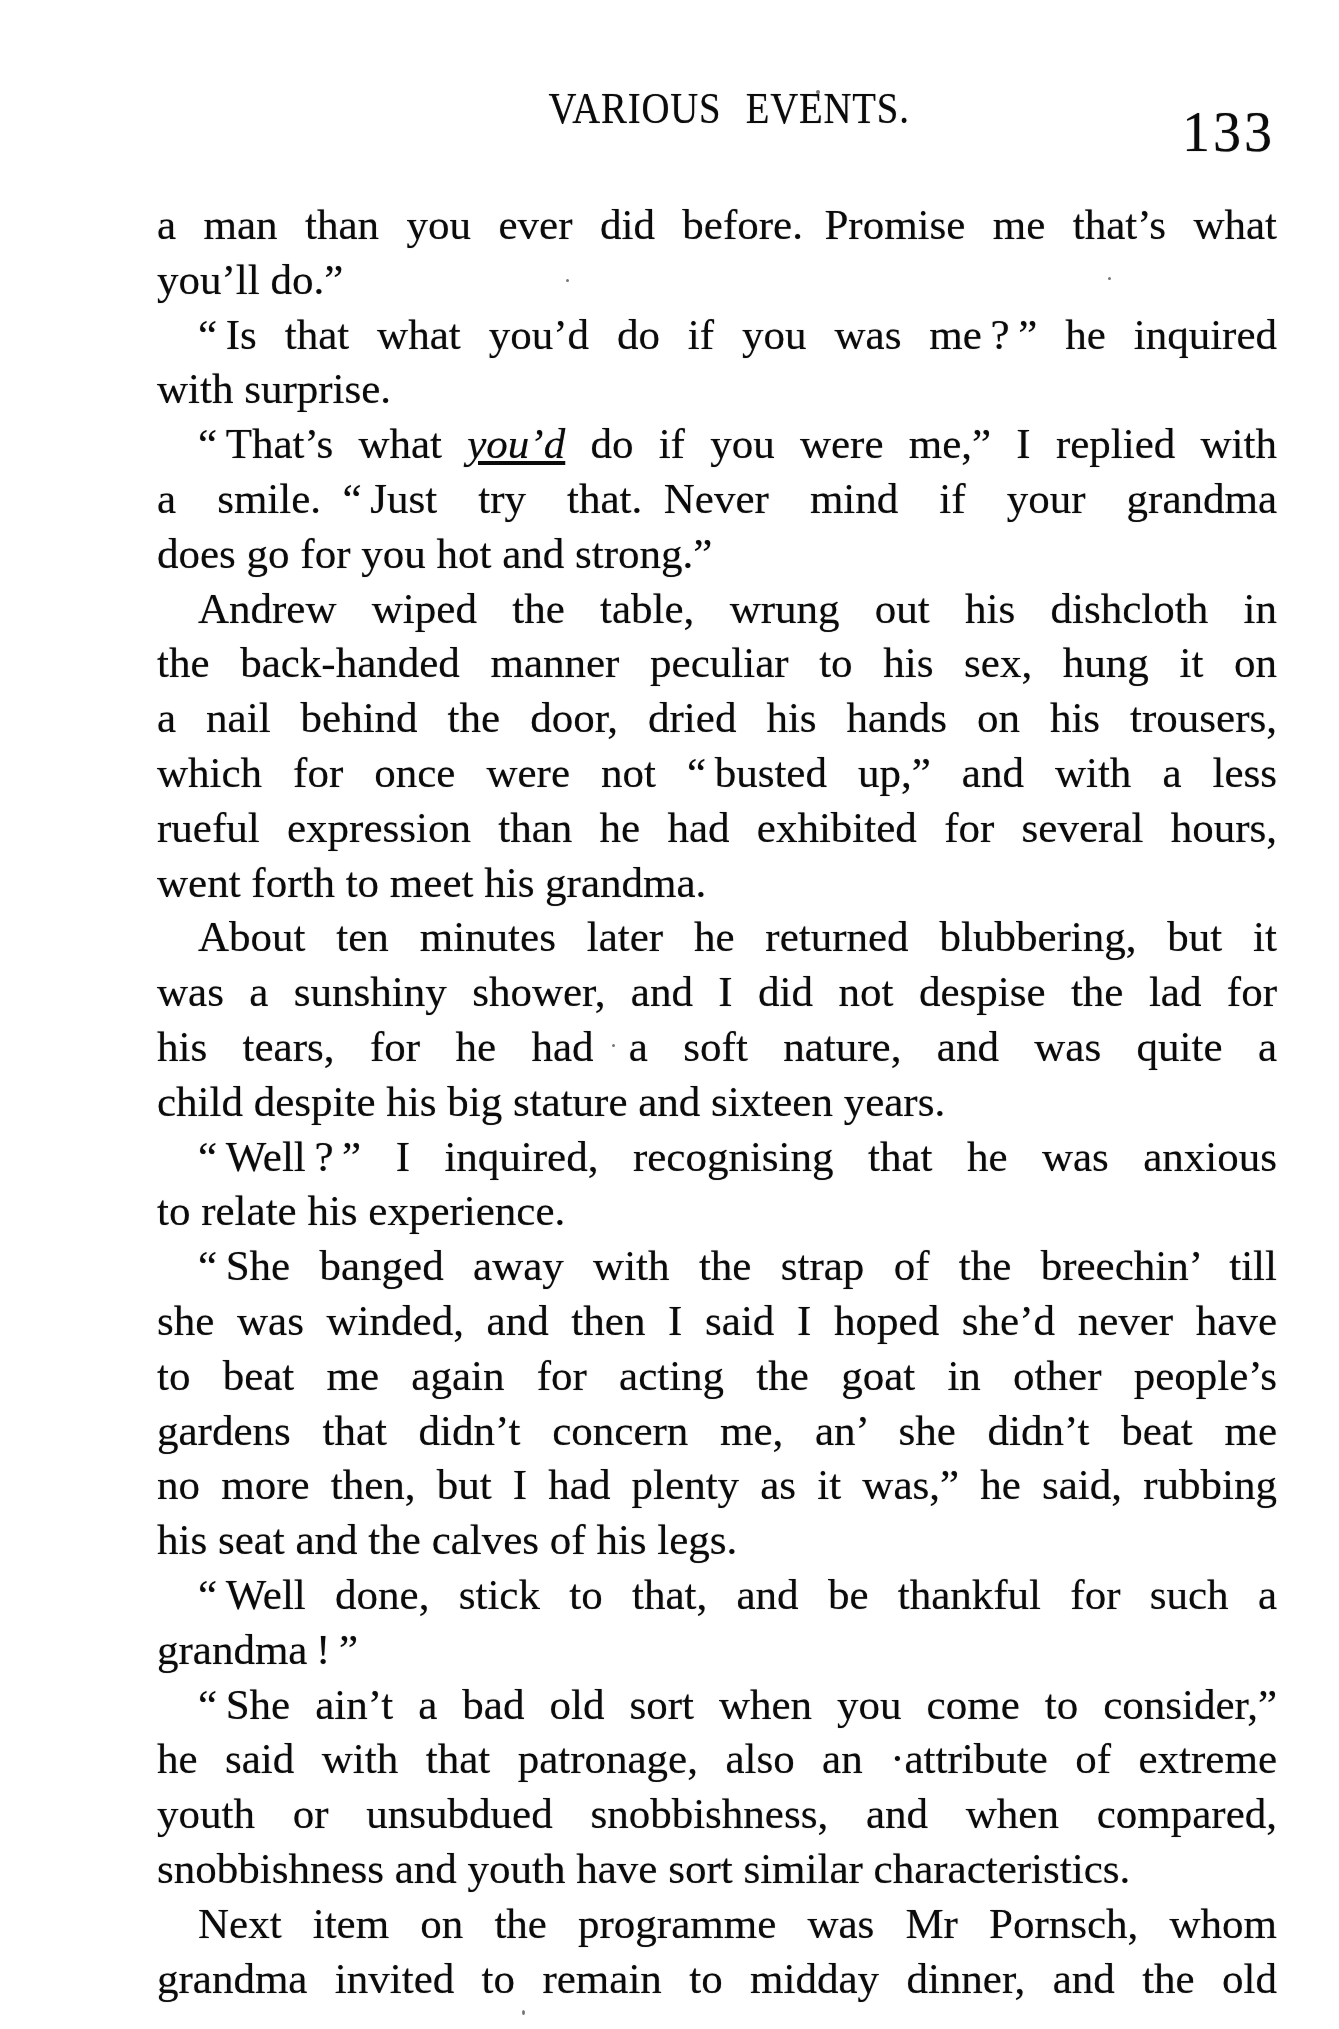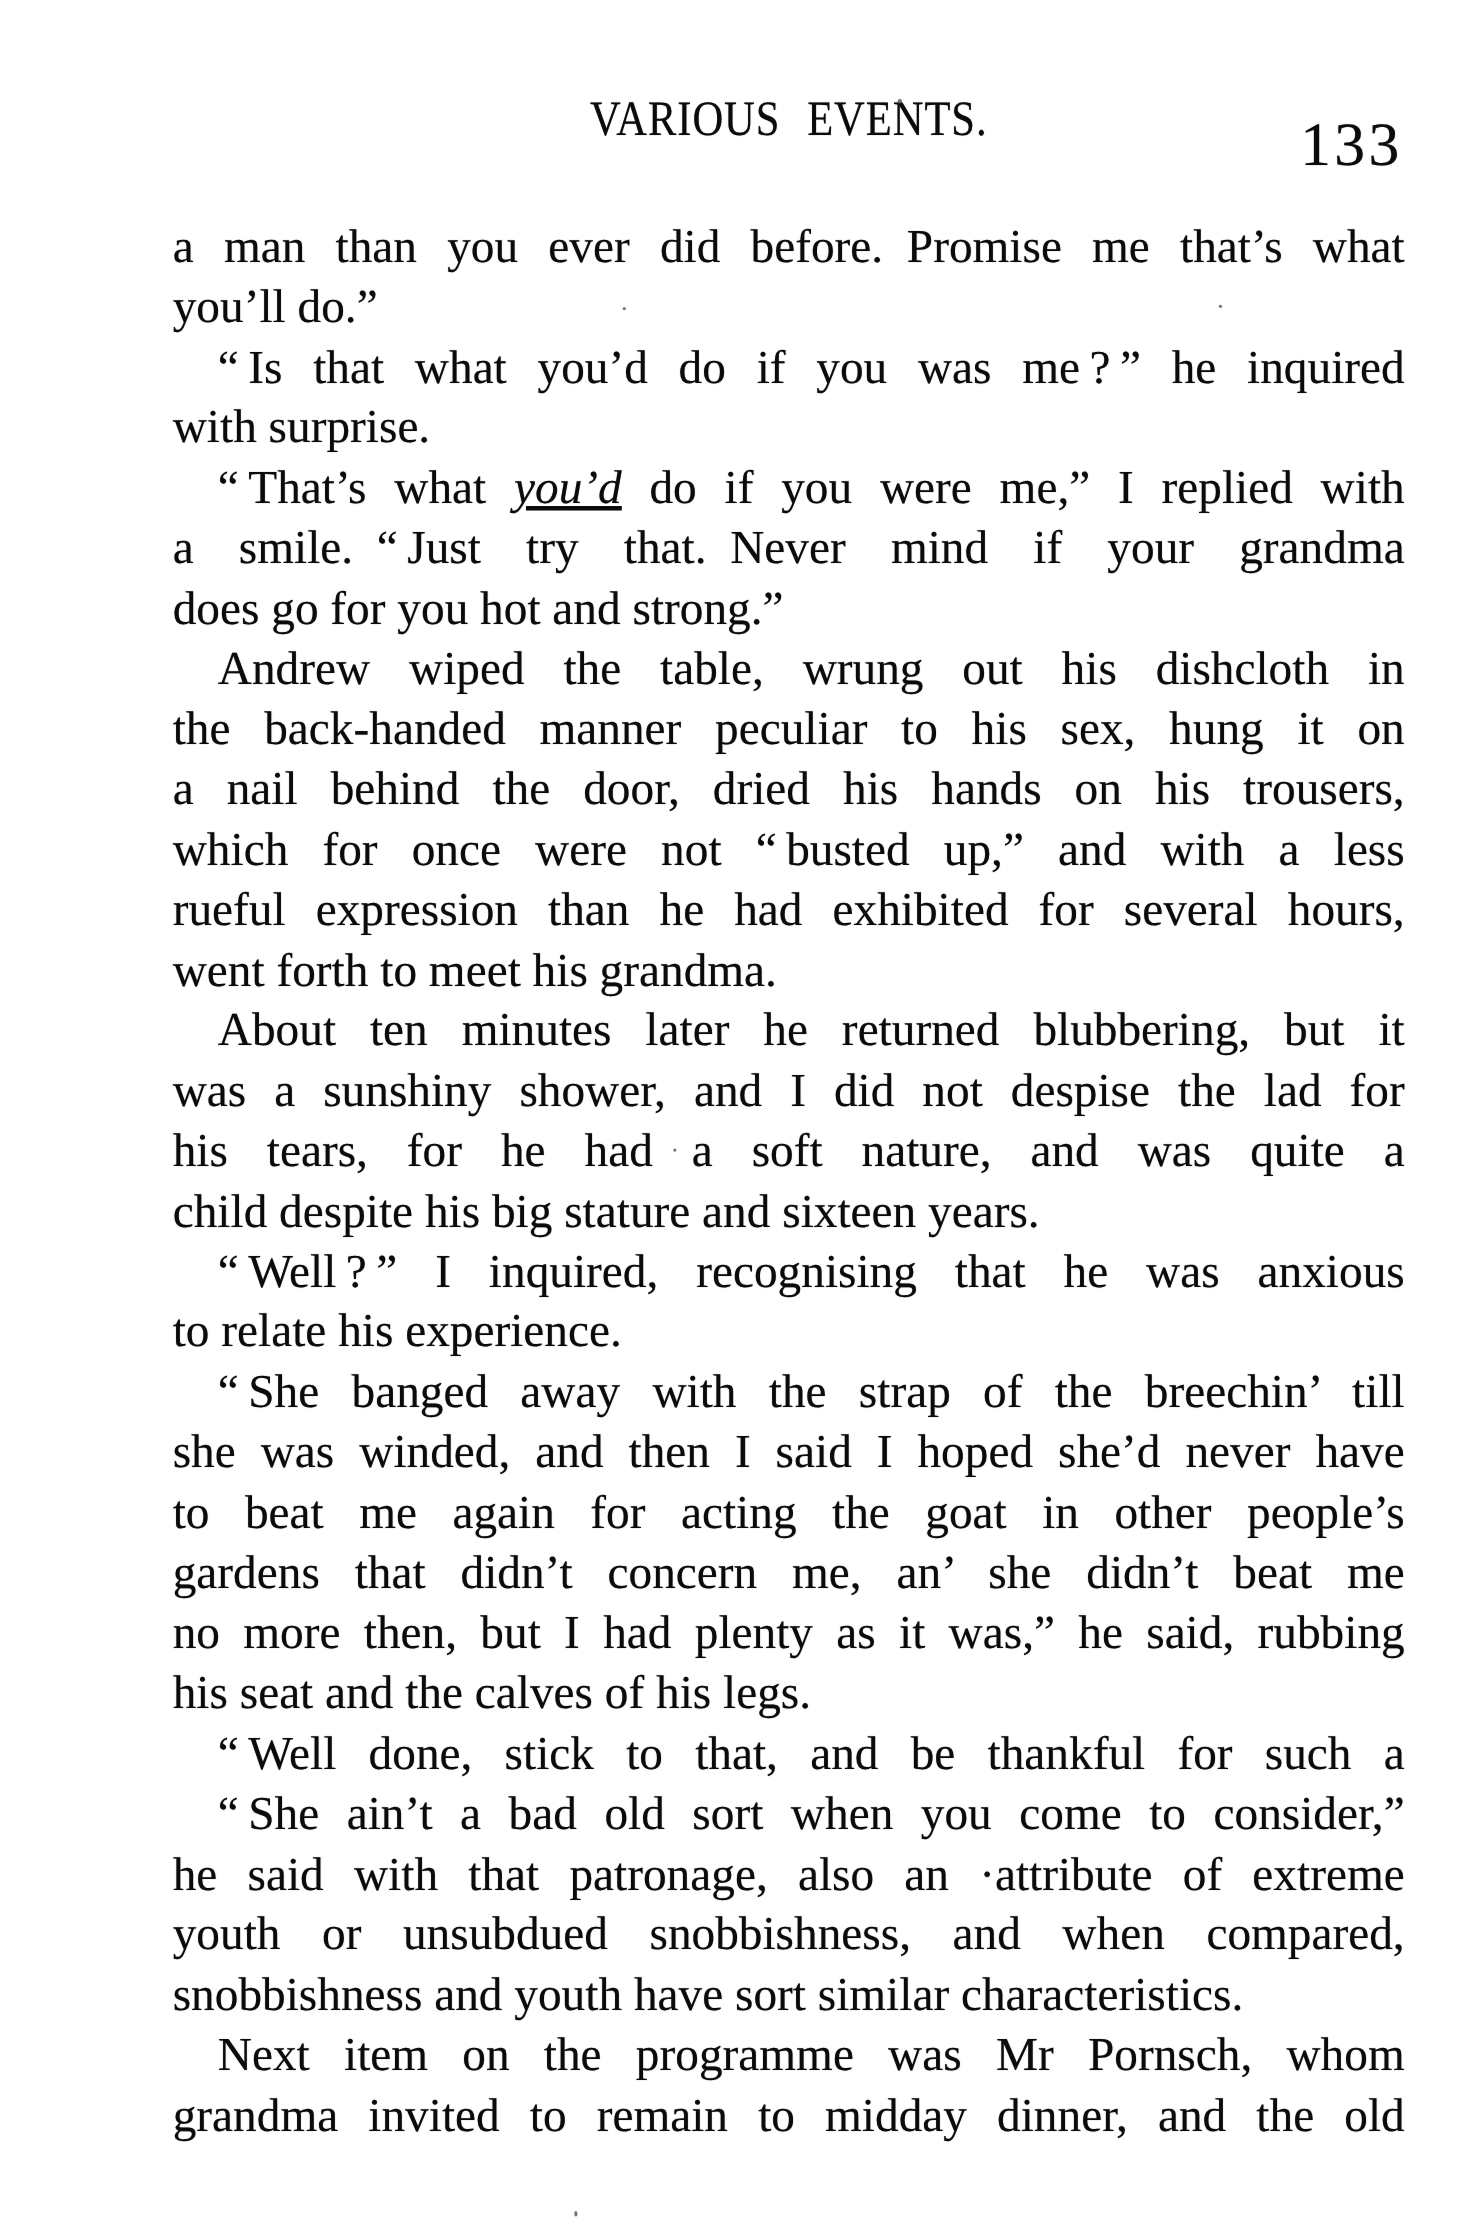--- a/index.html
+++ b/index.html
@@ -23,21 +23,21 @@
   
   .header {
     position: absolute;
     left: 157px;
     top: 74px;
     width: 1120px;
     height: 70px;
   }
   .running-title-wrap {
     position: absolute;
-    left: 0;
+    left: 12px;
     top: 8px;
     width: 100%;
     text-align: center;
   }
   .running-title {
     display: inline-block;
     font-size: 45px;
     line-height: 52px;
     letter-spacing: 1px;
     word-spacing: 16px;
@@ -127,20 +127,21 @@
       <div class="line last"><span>child despite his big stature and sixteen years.</span></div>
       <div class="line indent"><span>“ Well ? ” I inquired, recognising that he was anxious</span></div>
       <div class="line last"><span>to relate his experience.</span></div>
       <div class="line indent"><span>“ She banged away with the strap of the breechin’ till</span></div>
       <div class="line"><span>she was winded, and then I said I hoped she’d never have</span></div>
       <div class="line"><span>to beat me again for acting the goat in other people’s</span></div>
       <div class="line"><span>gardens that didn’t concern me, an’ she didn’t beat me</span></div>
       <div class="line"><span>no more then, but I had plenty as it was,” he said, rubbing</span></div>
       <div class="line last"><span>his seat and the calves of his legs.</span></div>
       <div class="line indent"><span>“ Well done, stick to that, and be thankful for such a</span></div>
+      <div class="line last"><span>grandma ! ”</span></div>
       <div class="line indent"><span>“ She ain’t a bad old sort when you come to consider,”</span></div>
       <div class="line"><span>he said with that patronage, also an ·attribute of extreme</span></div>
       <div class="line"><span>youth or unsubdued snobbishness, and when compared,</span></div>
       <div class="line last"><span>snobbishness and youth have sort similar characteristics.</span></div>
       <div class="line indent"><span>Next item on the programme was Mr Pornsch, whom</span></div>
       <div class="line"><span>grandma invited to remain to midday dinner, and the old</span></div>
     </div>
 
   <div class="speck s1"></div>
   <div class="speck s2"></div>

